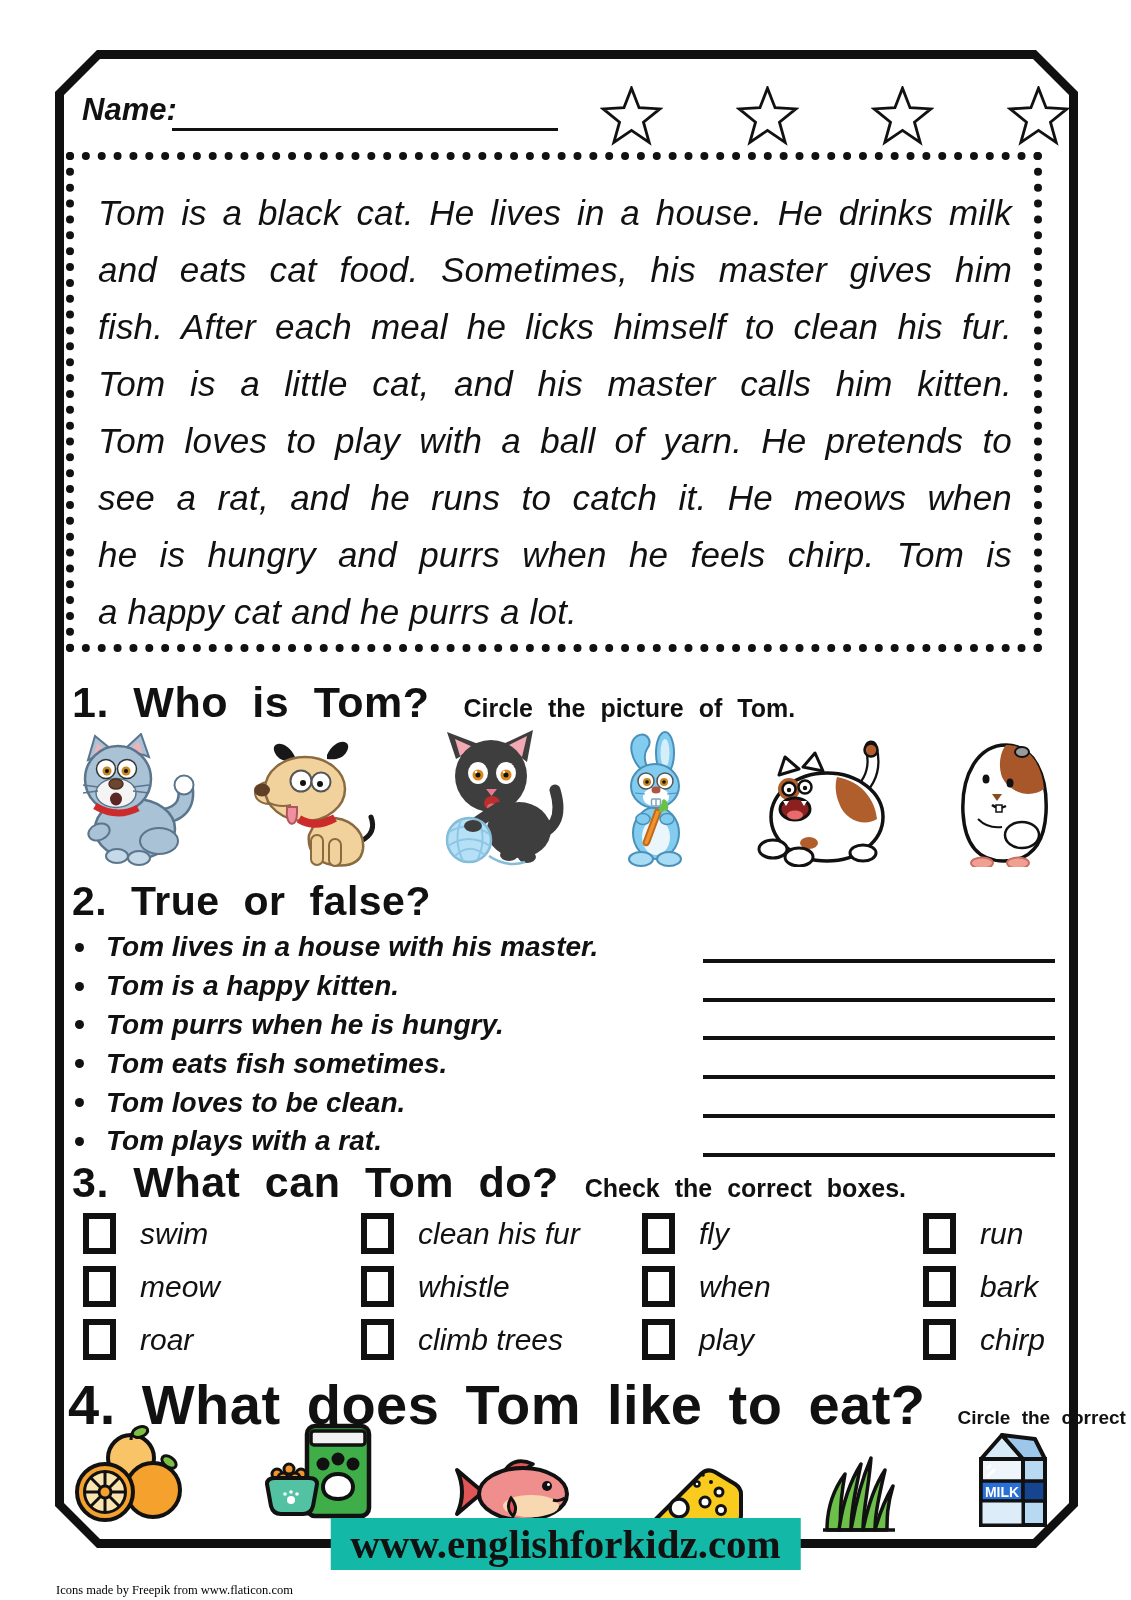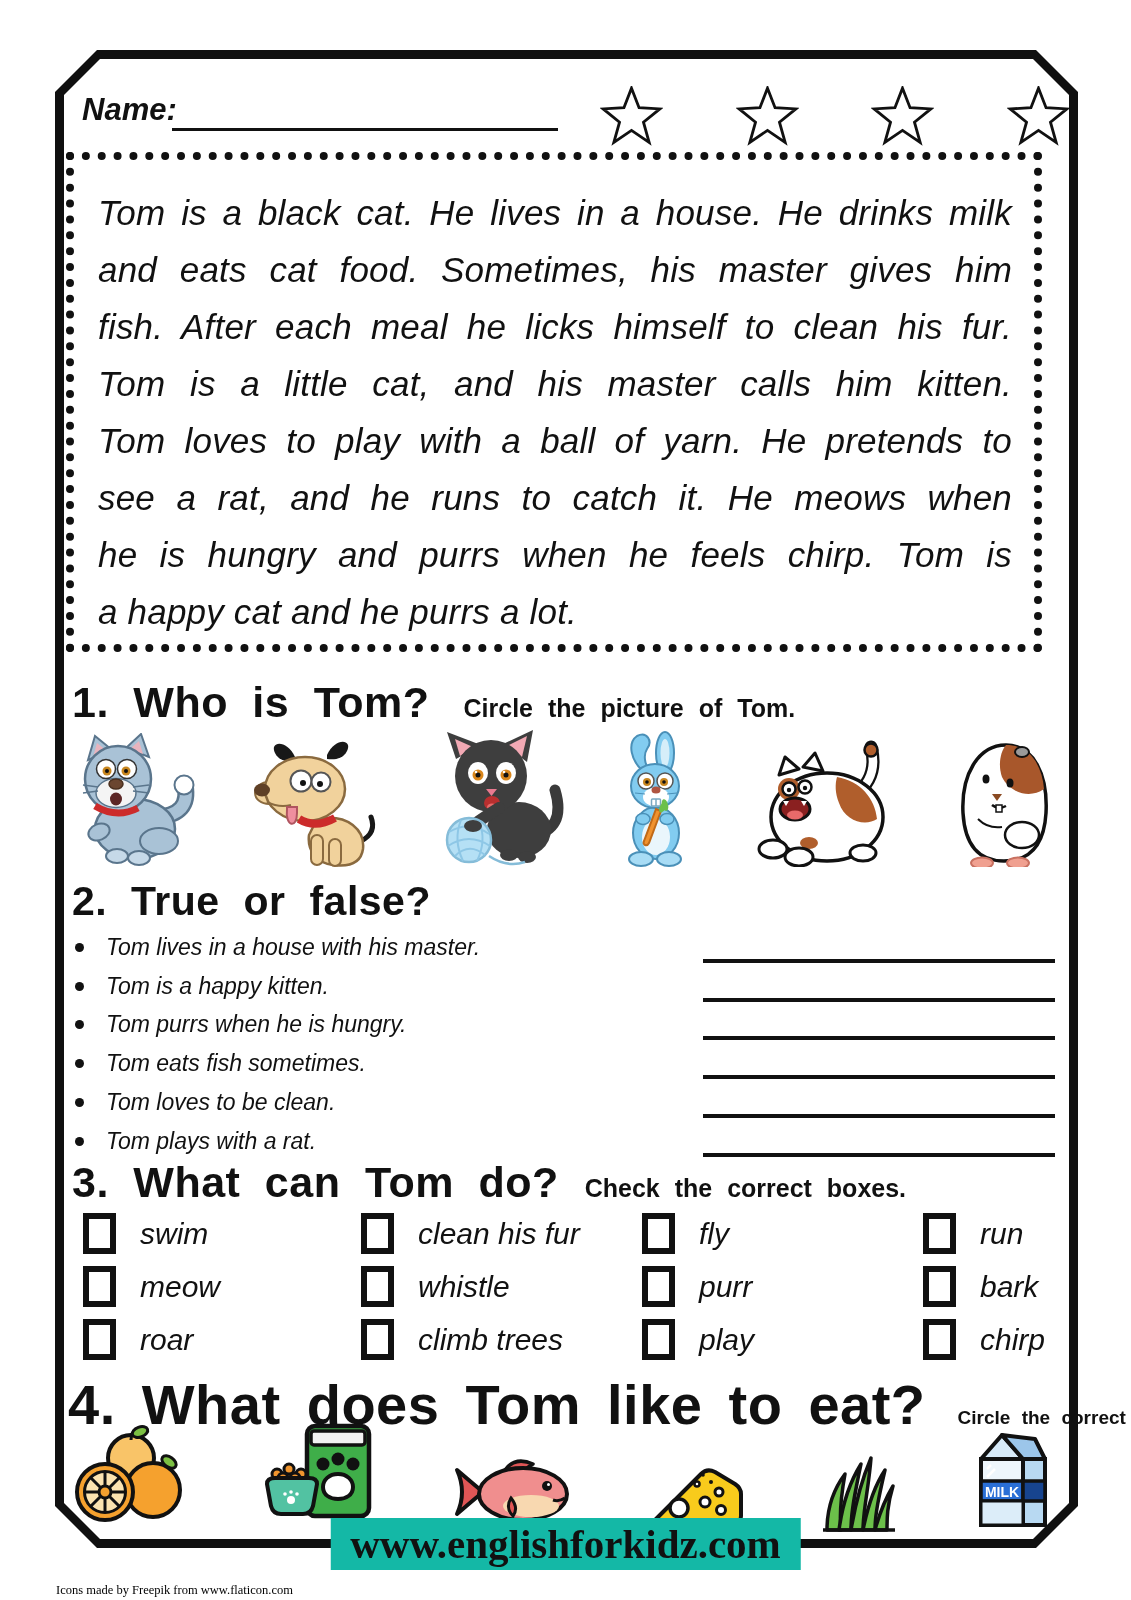--- a/index.html
+++ b/index.html
@@ -45,21 +45,21 @@
   .h-sub  { font-weight:bold; font-size:25px; word-spacing:8px; margin-left:34px; }
 
   
   .animals { position:absolute; left:71px; top:729px; width:987px; height:138px;
              display:flex; justify-content:space-between; align-items:flex-end; }
 
   
   .tf-list { position:absolute; left:75px; top:928px; width:983px; }
   .tf-row  { position:relative; height:38.8px; display:flex; align-items:center; }
   .bullet  { width:9px; height:9px; border-radius:50%; background:#111; margin-right:22px; flex:none; }
-  .tf-text { font-size:23px; font-style:italic; white-space:nowrap; }
+  .tf-text { font-size:28px; font-style:italic; white-space:nowrap;font-weight:bold; }
   .tf-line { position:absolute; right:3px; bottom:4px; width:352px; height:4px; background:#111; }
 
   
   .cb-grid { position:absolute; left:83px; top:1207px; width:975px;
              display:grid; grid-template-columns:278px 281px 281px auto; }
   .cb-cell { height:53px; display:flex; align-items:center; }
   .checkbox { width:33px; height:41px; border:6px solid #111; background:#fff; flex:none; }
   .cb-label { font-size:30px; font-style:italic; margin-left:24px; white-space:nowrap; }
 
   
@@ -320,21 +320,21 @@
   <div class="cb-cell">
       <span class="checkbox"></span>
       <span class="cb-label">meow</span>
     </div>
   <div class="cb-cell">
       <span class="checkbox"></span>
       <span class="cb-label">whistle</span>
     </div>
   <div class="cb-cell">
       <span class="checkbox"></span>
-      <span class="cb-label">purr</span>
+      <span class="cb-label">when</span>
     </div>
   <div class="cb-cell">
       <span class="checkbox"></span>
       <span class="cb-label">bark</span>
     </div>
 
   <div class="cb-cell">
       <span class="checkbox"></span>
       <span class="cb-label">roar</span>
     </div>

